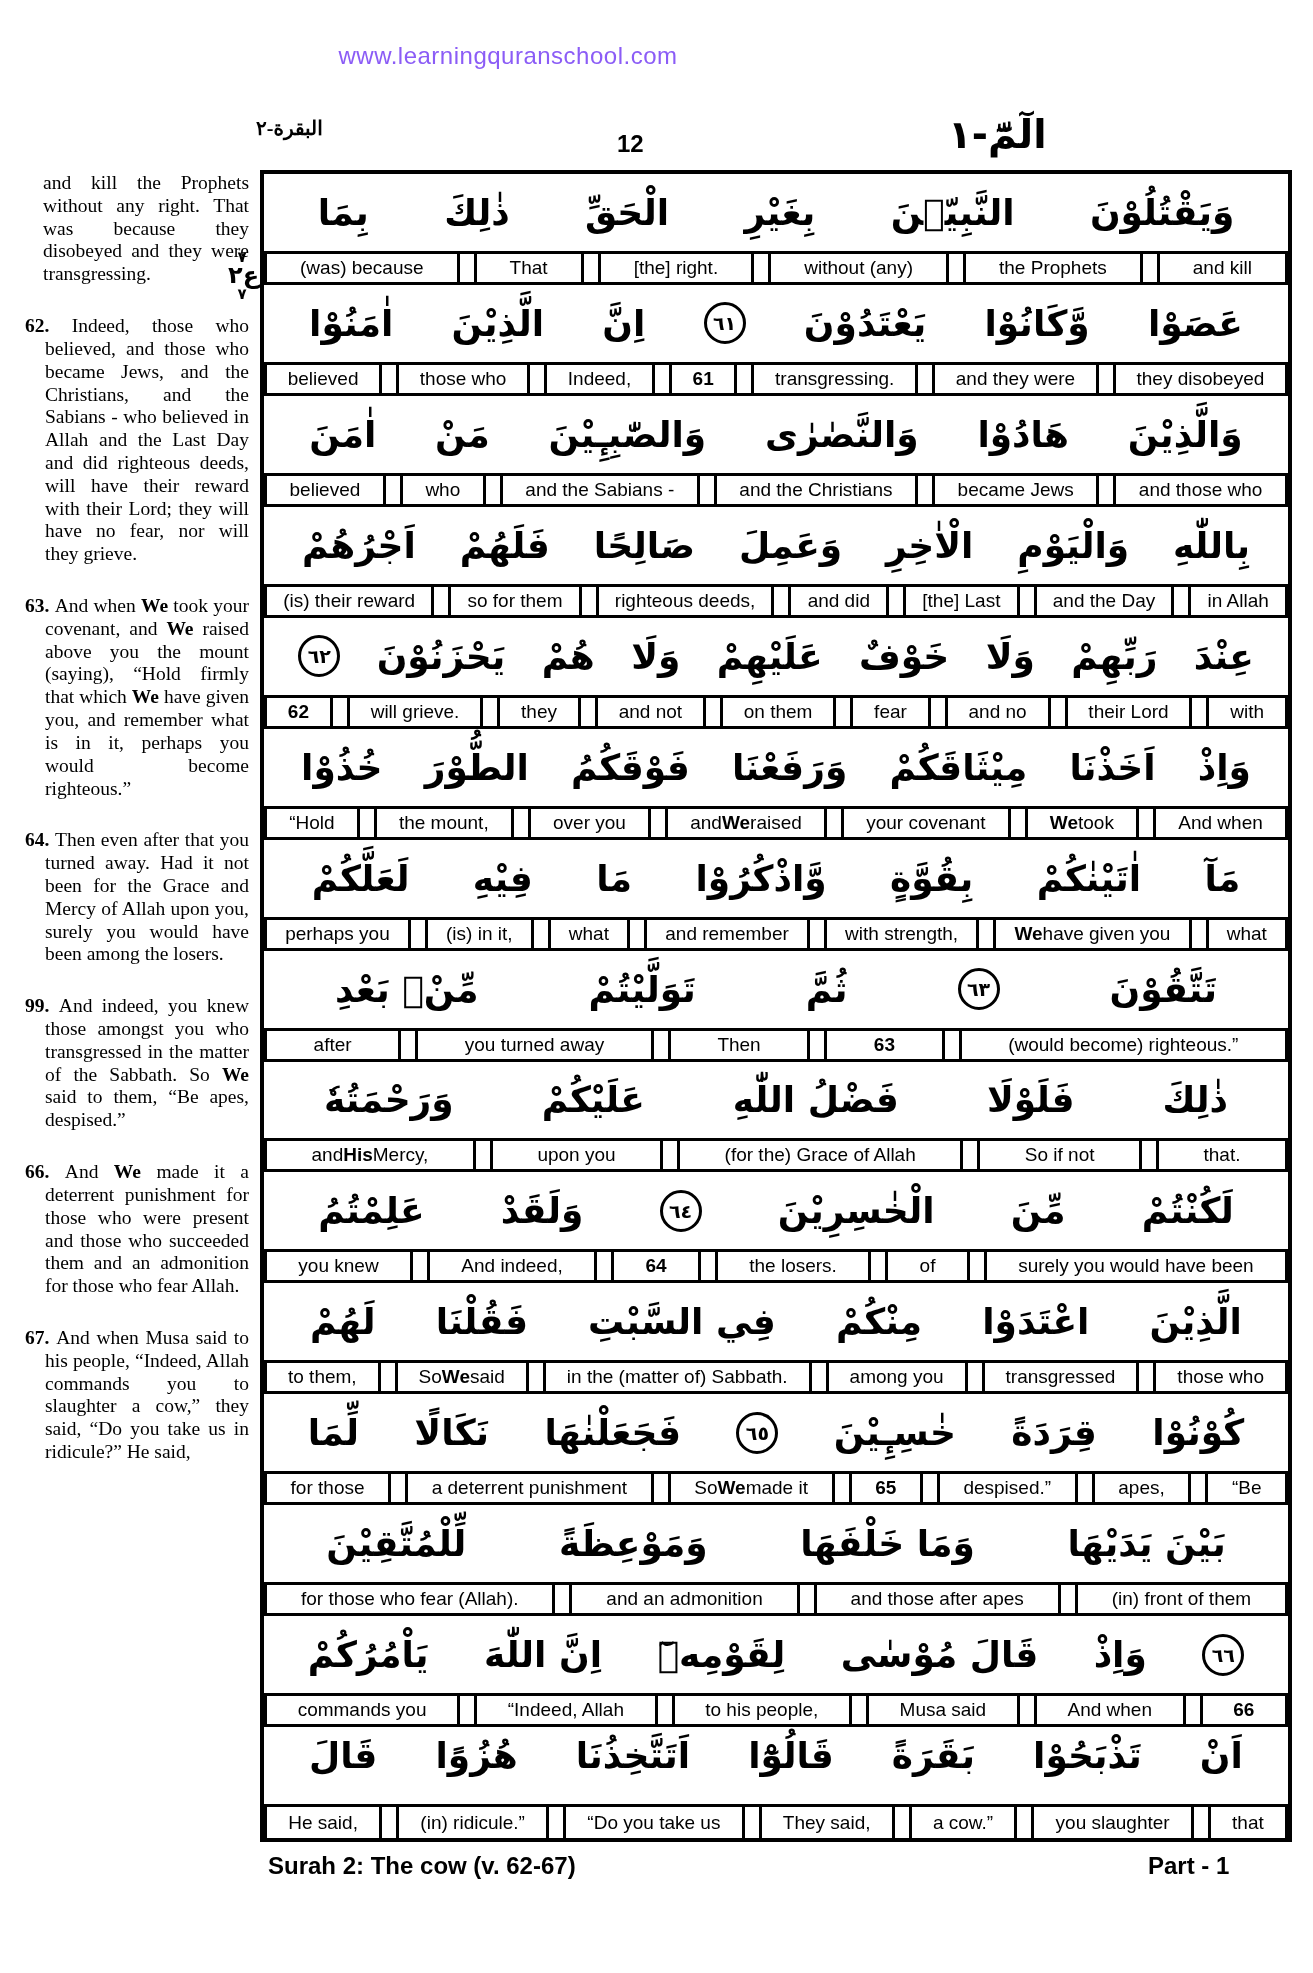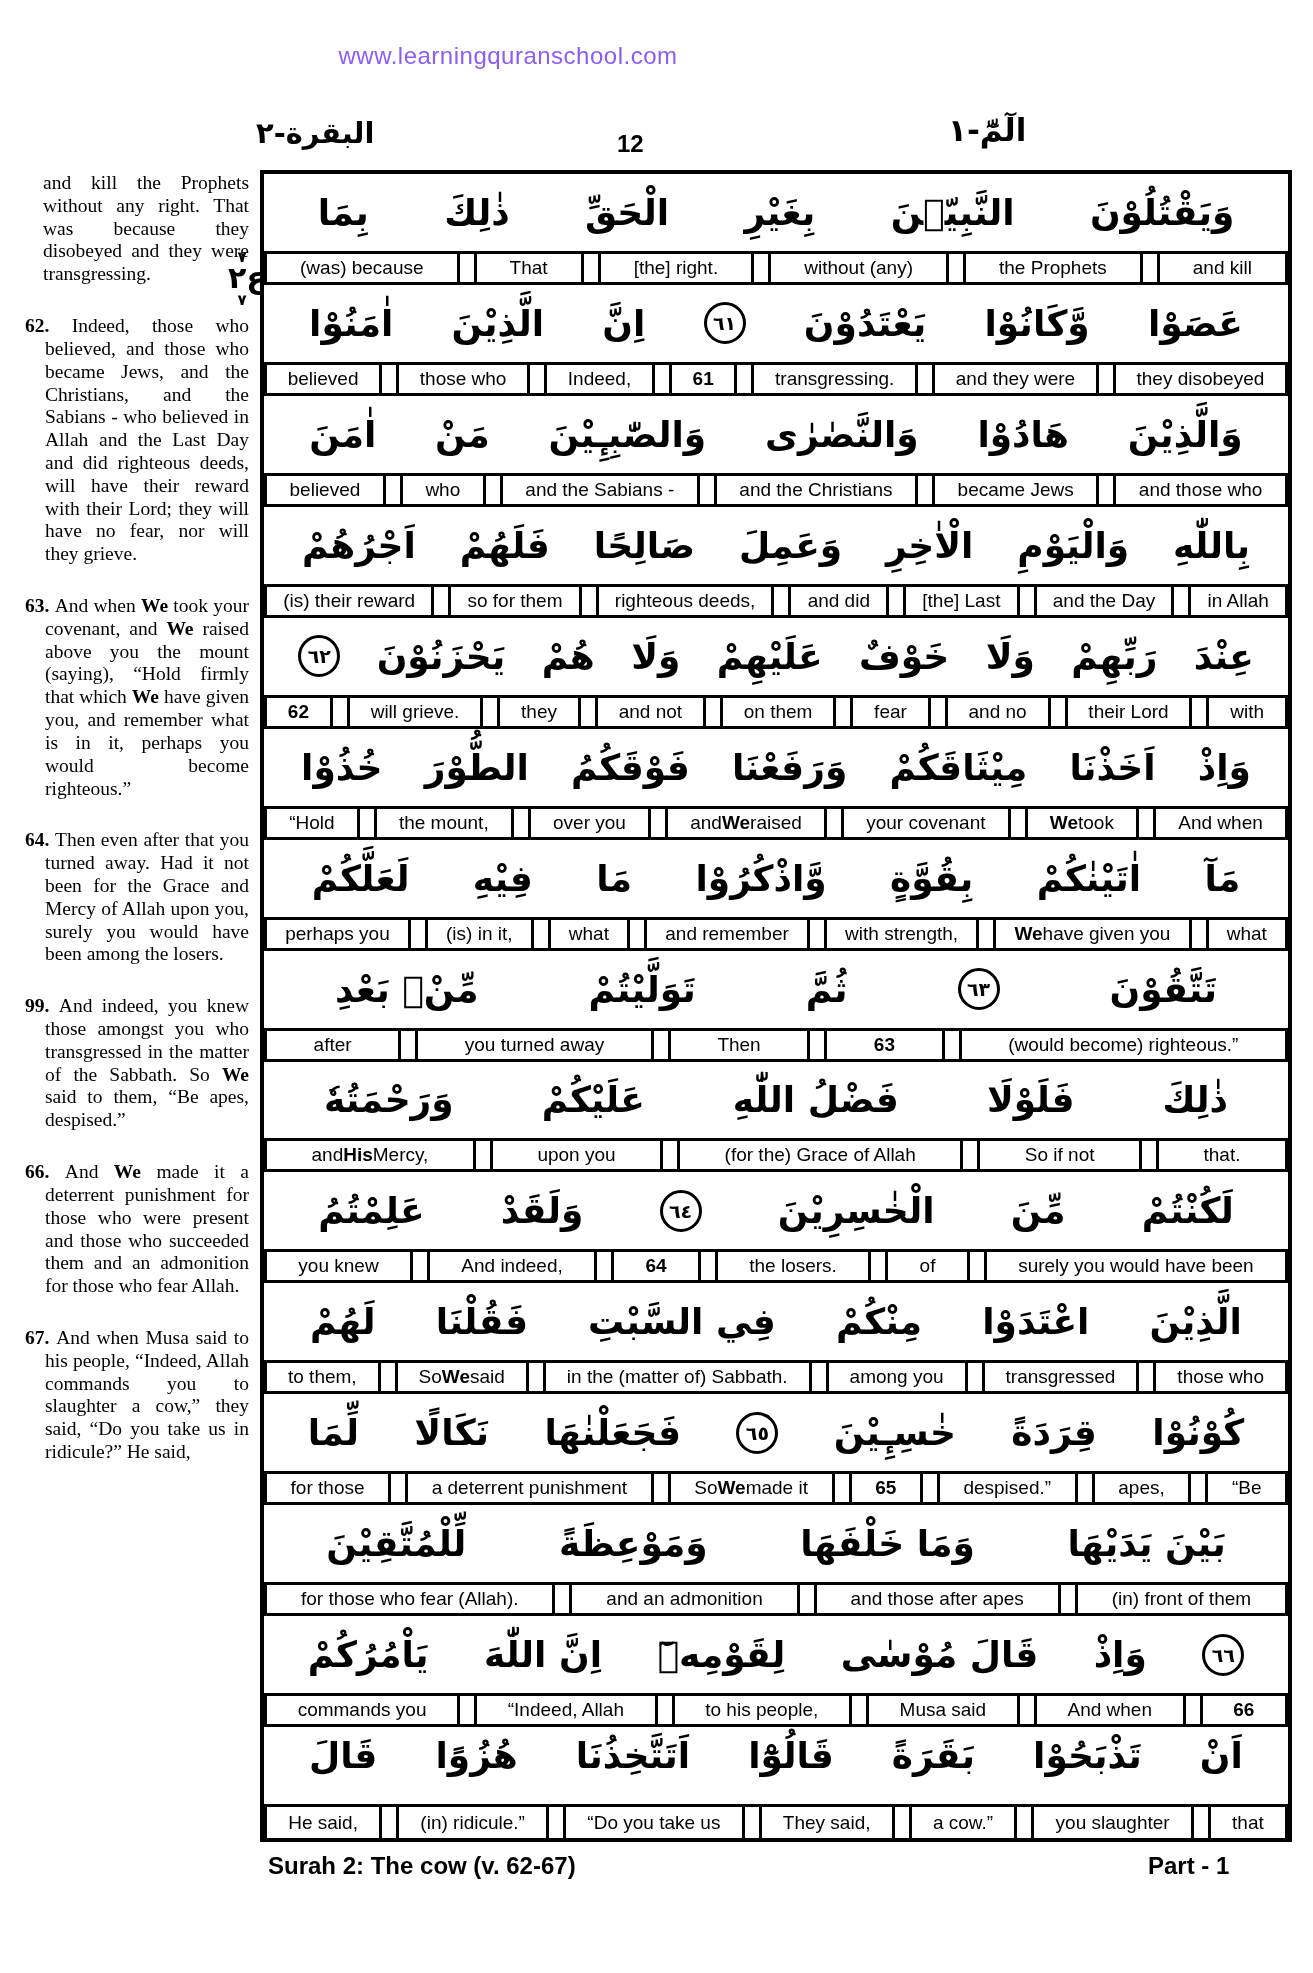--- a/index.html
+++ b/index.html
@@ -5,40 +5,40 @@
   html,body{margin:0;padding:0;}
   body{
     width:1313px;height:1973px;background:#ffffff;position:relative;
     font-family:"Liberation Serif", serif;color:#000;
   }
   .site-url{
     position:absolute;top:42px;left:508px;transform:translateX(-50%);
     font-family:"Liberation Sans",sans-serif;font-size:24px;color:#8b5cf6;letter-spacing:.5px;
   }
   .head-arabic{font-family:"DejaVu Sans",sans-serif;font-weight:bold;position:absolute;}
-  .surah-head{top:116px;left:256px;font-size:29px;}
-  .juz-head{top:112px;left:948px;font-size:31px;}
+  .surah-head{top:116px;left:256px;font-size:20px;font-family:Liberation Serif, serif;}
+  .juz-head{top:112px;left:948px;font-size:39px;}
   .page-num{position:absolute;top:130px;left:617px;font-family:"Liberation Sans",sans-serif;font-weight:bold;font-size:24px;}
 
   
   .trans-col{
     position:absolute;top:172px;left:25px;width:224px;
     font-size:19.5px;line-height:1.17;text-align:justify;
   }
   .para{margin-bottom:29px;}
   .para.hang{text-indent:-20px;padding-left:20px;}
   .para.cont{padding-left:18px;}
 
   
   .ruku{
     position:absolute;top:250px;left:228px;width:28px;text-align:center;
     font-family:"DejaVu Sans",sans-serif;font-weight:bold;line-height:.95;
   }
   .ruku .arr{font-size:15px;display:block;}
-  .ruku .ain{font-size:30px;display:block;}
+  .ruku .ain{font-size:24px;display:block;}
 
   
   .qbox{
     position:absolute;top:170px;left:260px;width:1032px;height:1672px;
     border:4px solid #000;box-sizing:border-box;display:flex;flex-direction:column;
     background:#fff;
   }
   .unit{flex:1;display:flex;flex-direction:column;min-height:0;}
   .aline{
     flex:1;direction:rtl;display:flex;justify-content:space-around;align-items:center;

